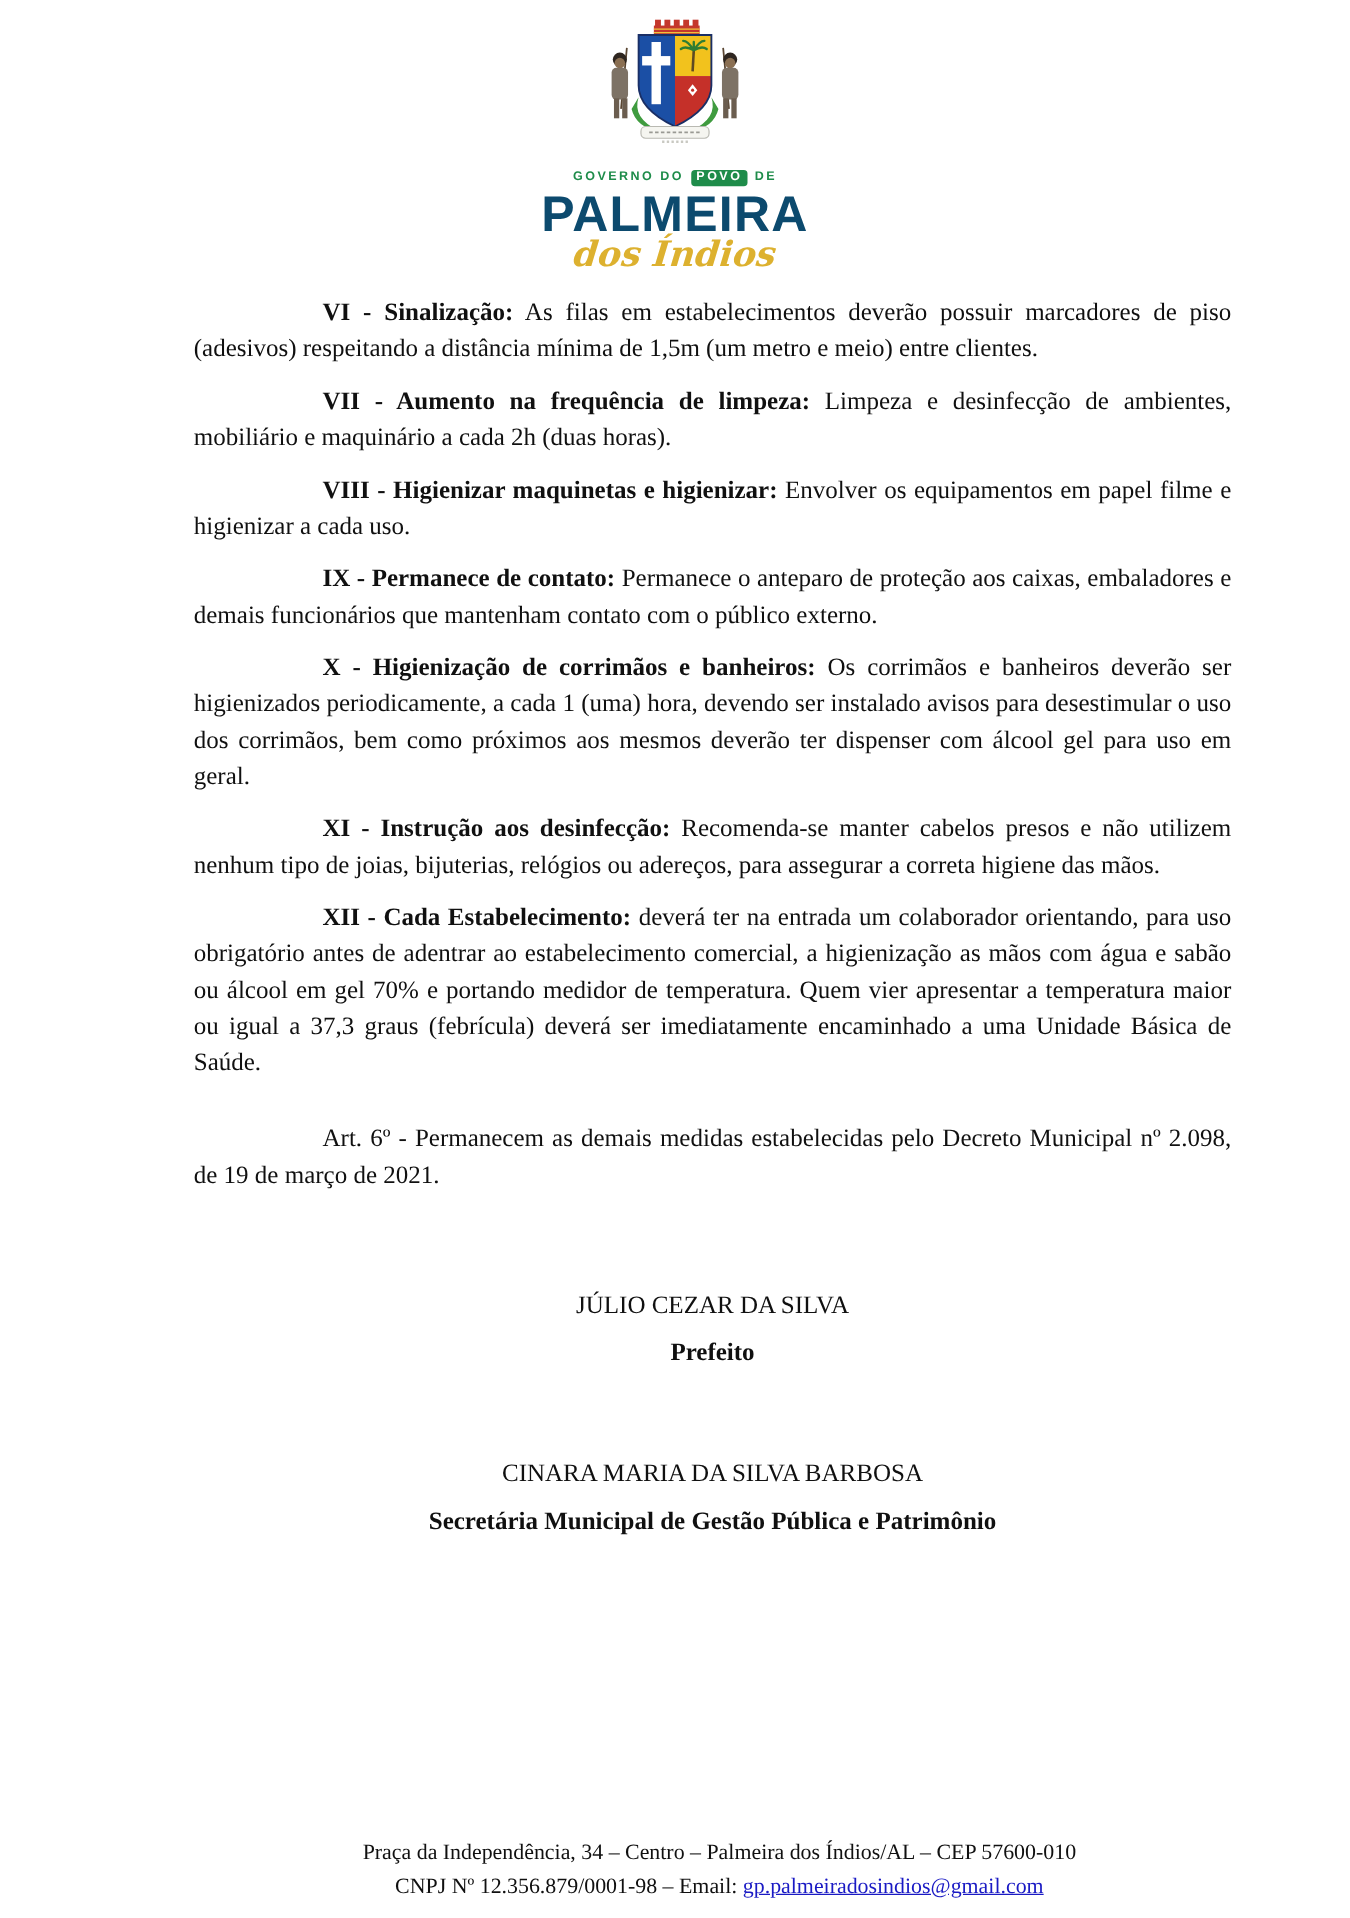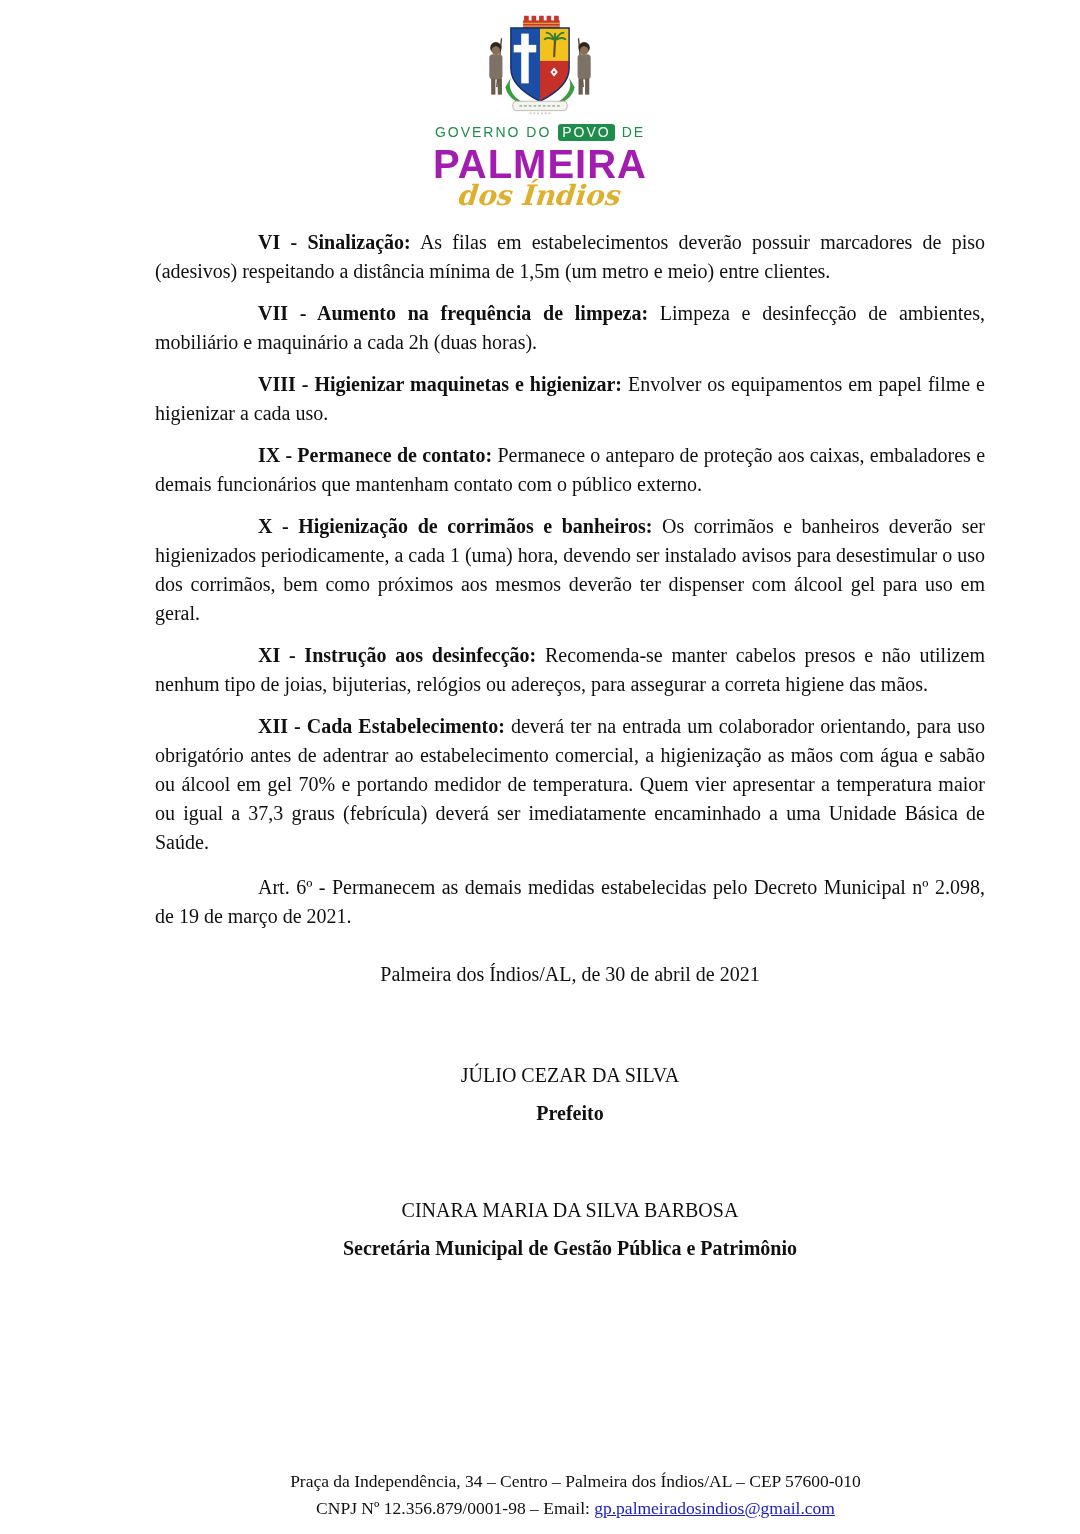--- a/index.html
+++ b/index.html
@@ -15,41 +15,41 @@
   }
 
   
   .logo-block {
     padding-top: 12px;
     text-align: center;
     line-height: 1;
   }
   .crest { display: block; margin: 0 auto; }
   .logo-line1 {
-    margin-top: 4px;
+    margin-top: 16px;
     font-family: "Liberation Sans", sans-serif;
-    font-weight: normal;
-    font-size: 14px;
+    font-weight: bold;
+    font-size: 10px;
     letter-spacing: 2px;
     color: #1e8c4a;
   }
   .povo-badge {
     display: inline-block;
     background: #1e8c4a;
     color: #ffffff;
     border-radius: 3px;
     padding: 1px 4px 2px 4px;
     margin: 0 1px;
   }
   .logo-line2 {
     font-family: "Liberation Sans", sans-serif;
     font-weight: bold;
     font-size: 40px;
     letter-spacing: 1px;
-    color: #a21caf;
+    color: #0c4a6e;
     margin-top: 3px;
   }
   .logo-line3 {
     font-family: "DejaVu Serif", serif;
     font-style: italic;
     font-weight: bold;
     font-size: 28px;
     color: #ddb12f;
     margin-top: -2px;
     transform: skewX(-6deg);
@@ -61,21 +61,21 @@
     padding: 0 95px 0 155px;
   }
   .para {
     font-size: 20px;
     line-height: 29px;
     text-align: justify;
     text-indent: 103px;
     margin: 0 0 13px 0;
   }
   .para b { font-weight: bold; }
-  .article { margin-top: 16px; }
+  .article { margin-top: 32px; }
 
   .dateline {
     margin-top: 32px;
     font-size: 20px;
     text-align: center;
   }
 
   .sig { text-align: center; }
   .sig1 { margin-top: 76px; }
   .sig2 { margin-top: 72px; }
@@ -179,21 +179,20 @@
     <p class="para"><b>VI - Sinalização:</b> <span>As filas em estabelecimentos deverão possuir marcadores de piso (adesivos) respeitando a distância mínima de 1,5m (um metro e meio) entre clientes.</span></p>
     <p class="para"><b>VII - Aumento na frequência de limpeza:</b> <span>Limpeza e desinfecção de ambientes, mobiliário e maquinário a cada 2h (duas horas).</span></p>
     <p class="para"><b>VIII - Higienizar maquinetas e higienizar:</b> <span>Envolver os equipamentos em papel filme e higienizar a cada uso.</span></p>
     <p class="para"><b>IX - Permanece de contato:</b> <span>Permanece o anteparo de proteção aos caixas, embaladores e demais funcionários que mantenham contato com o público externo.</span></p>
     <p class="para"><b>X - Higienização de corrimãos e banheiros:</b> <span>Os corrimãos e banheiros deverão ser higienizados periodicamente, a cada 1 (uma) hora, devendo ser instalado avisos para desestimular o uso dos corrimãos, bem como próximos aos mesmos deverão ter dispenser com álcool gel para uso em geral.</span></p>
     <p class="para"><b>XI - Instrução aos desinfecção:</b> <span>Recomenda-se manter cabelos presos e não utilizem nenhum tipo de joias, bijuterias, relógios ou adereços, para assegurar a correta higiene das mãos.</span></p>
     <p class="para"><b>XII - Cada Estabelecimento:</b> <span>deverá ter na entrada um colaborador orientando, para uso obrigatório antes de adentrar ao estabelecimento comercial, a higienização as mãos com água e sabão ou álcool em gel 70% e portando medidor de temperatura. Quem vier apresentar a temperatura maior ou igual a 37,3 graus (febrícula) deverá ser imediatamente encaminhado a uma Unidade Básica de Saúde.</span></p>
 
     <p class="para article">Art. 6º - Permanecem as demais medidas estabelecidas pelo Decreto Municipal nº 2.098, de 19 de março de 2021.</p>
 
-    <p class="dateline">Palmeira dos Índios/AL, de 30 de abril de 2021</p>
 
     <div class="sig sig1">
       <div class="sig-name">JÚLIO CEZAR DA SILVA</div>
       <div class="sig-title">Prefeito</div>
     </div>
 
     <div class="sig sig2">
       <div class="sig-name">CINARA MARIA DA SILVA BARBOSA</div>
       <div class="sig-title">Secretária Municipal de Gestão Pública e Patrimônio</div>
     </div>

